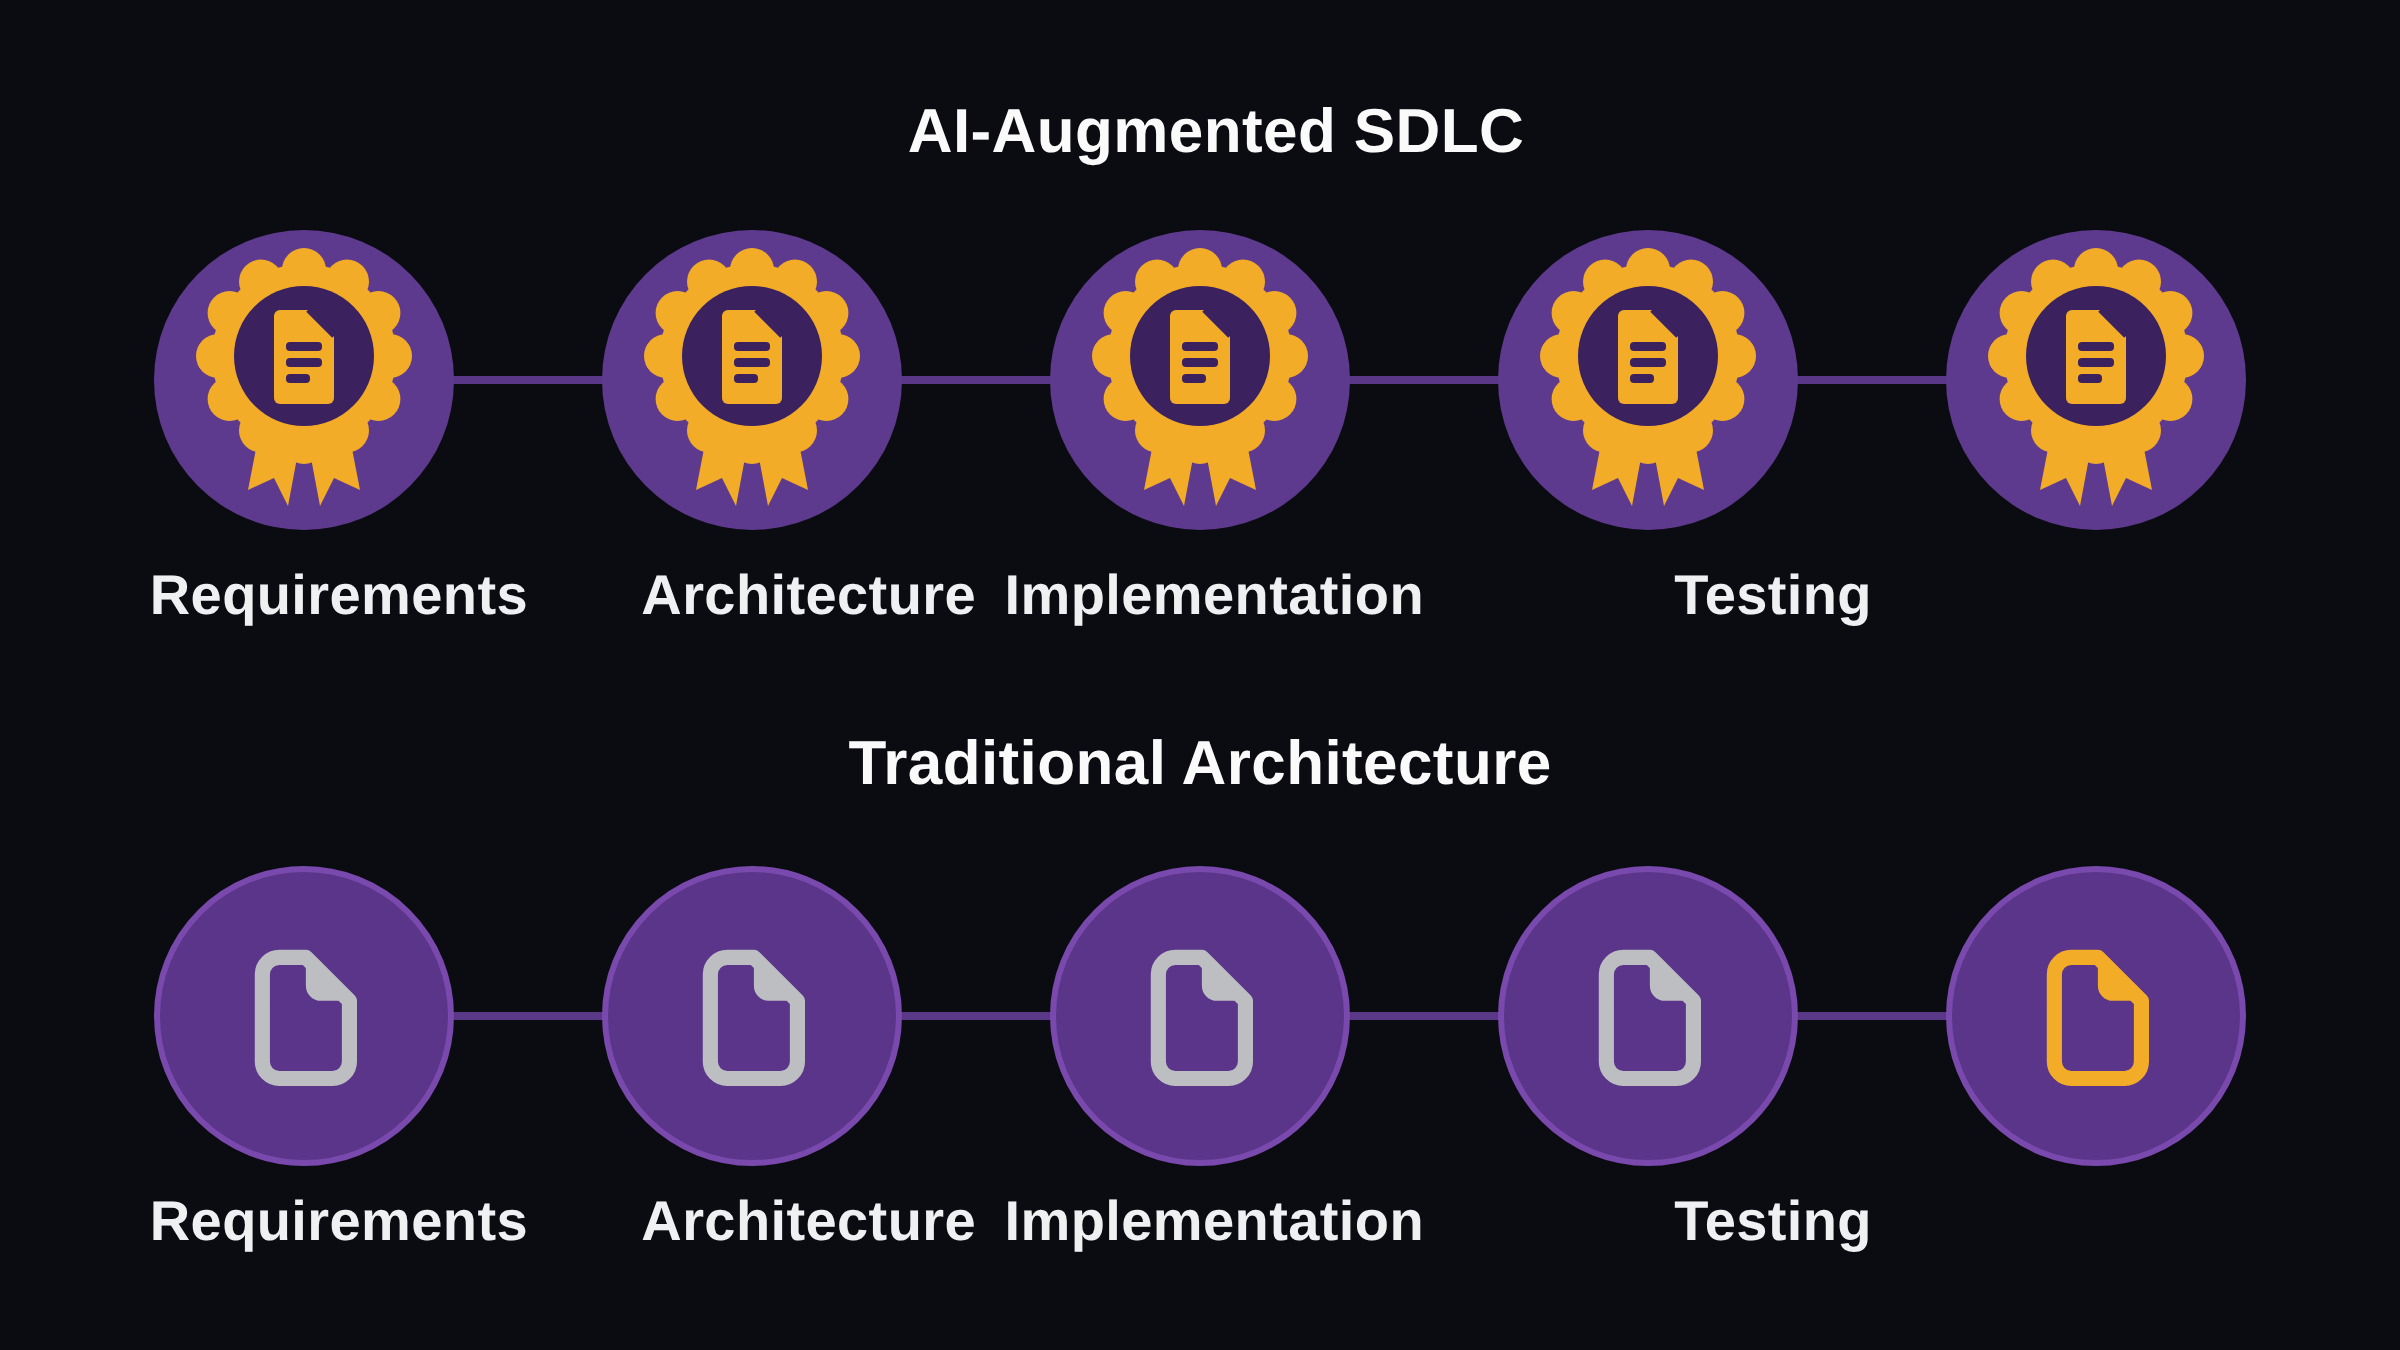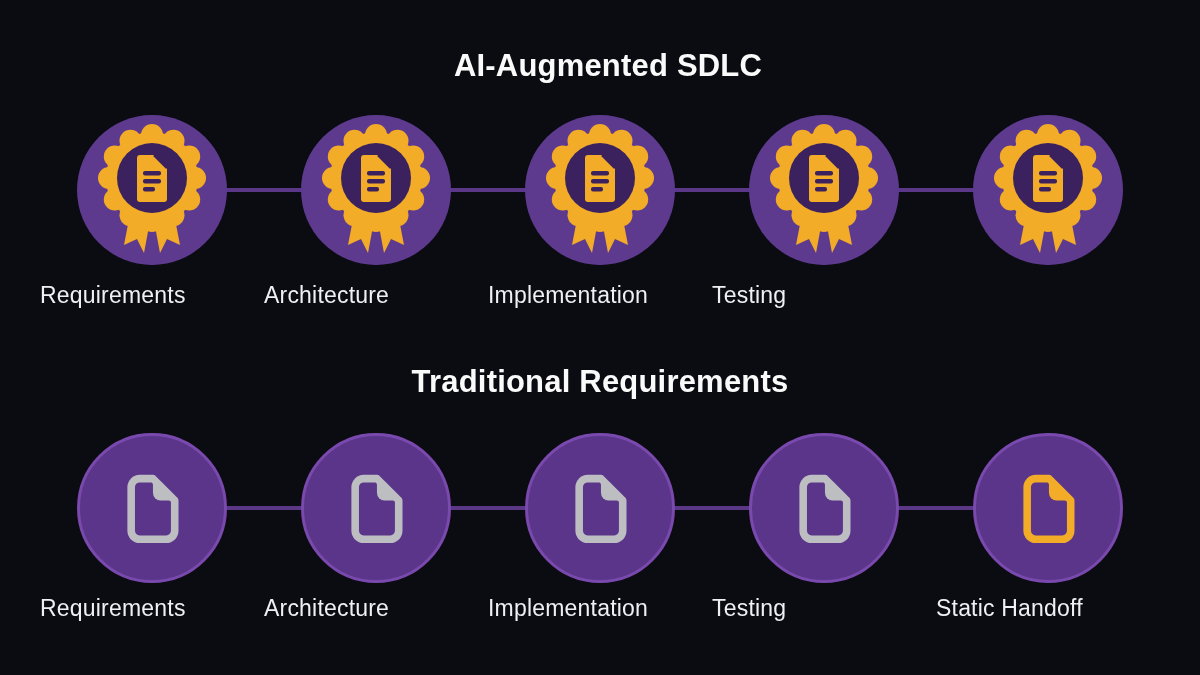--- a/index.html
+++ b/index.html
@@ -49,22 +49,22 @@
   }
   .node-circle svg{display:block;}
   .pos-0{left:37px;}  .pos-1{left:261px;} .pos-2{left:485px;}
   .pos-3{left:709px;} .pos-4{left:933px;}
   .label-row{
     position:absolute;left:40px;width:1120px;display:flex;
   }
   .label-row.top{top:282px;}
   .label-row.bottom{top:595px;}
   .stage-label{
-    width:224px;text-align:left;color:var(--label-text);
-    font-size:23px;font-weight:400;letter-spacing:.2px;
+    width:224px;text-align:right;color:var(--label-text);
+    font-size:28px;font-weight:700;letter-spacing:.2px;
   }
   .highlight{--doc-stroke:var(--gold);}
   .icon-defs{position:absolute;width:0;height:0;overflow:hidden;}
 </style>
 </head>
 <body>
 
 <svg class="icon-defs" aria-hidden="true">
   <defs>
     <symbol id="badge-icon" viewBox="0 0 150 150">
@@ -137,21 +137,21 @@
     </div>
   </div>
 
   <div class="label-row top">
     <div class="stage-label">Requirements</div>
     <div class="stage-label">Architecture</div>
     <div class="stage-label">Implementation</div>
     <div class="stage-label">Testing</div>
   </div>
 
-  <h1 class="flow-title bottom">Traditional Requirements</h1>
+  <h1 class="flow-title bottom">Traditional Architecture</h1>
 
   <div class="circle-row bottom">
     <div class="connector-line"></div>
 
     <div class="node-circle pos-0">
       <svg width="142" height="142">
           <use href="#doc-icon"></use>
         </svg>
     </div>
     <div class="node-circle pos-1">
@@ -174,16 +174,15 @@
           <use href="#doc-icon"></use>
         </svg>
     </div>
   </div>
 
   <div class="label-row bottom">
     <div class="stage-label">Requirements</div>
     <div class="stage-label">Architecture</div>
     <div class="stage-label">Implementation</div>
     <div class="stage-label">Testing</div>
-    <div class="stage-label">Static Handoff</div>
   </div>
 
 </div>
 
 </body></html>

